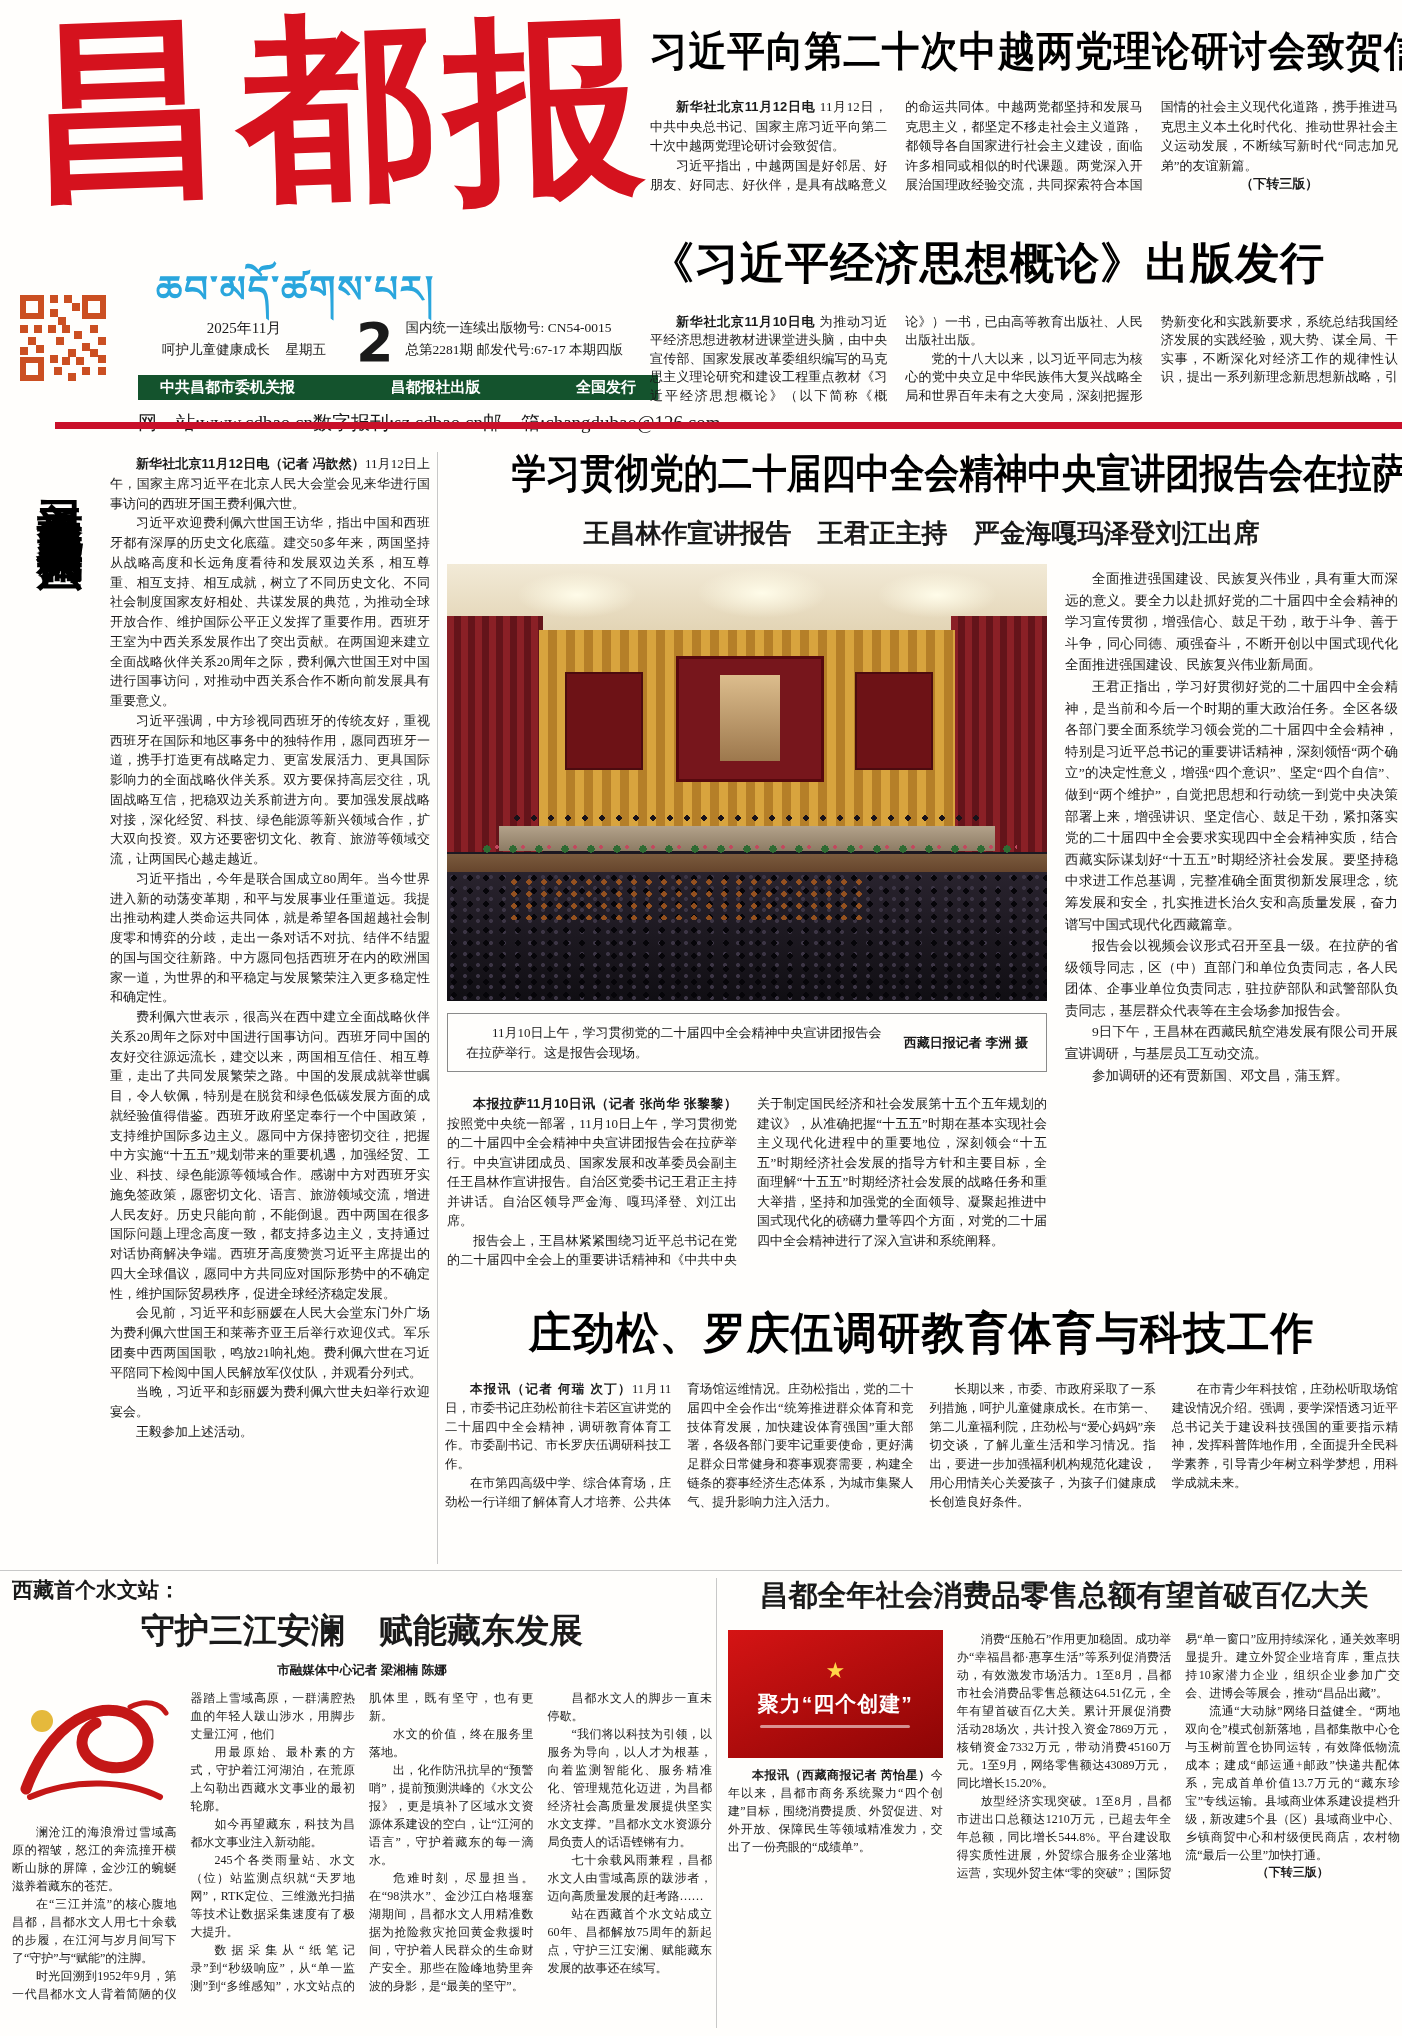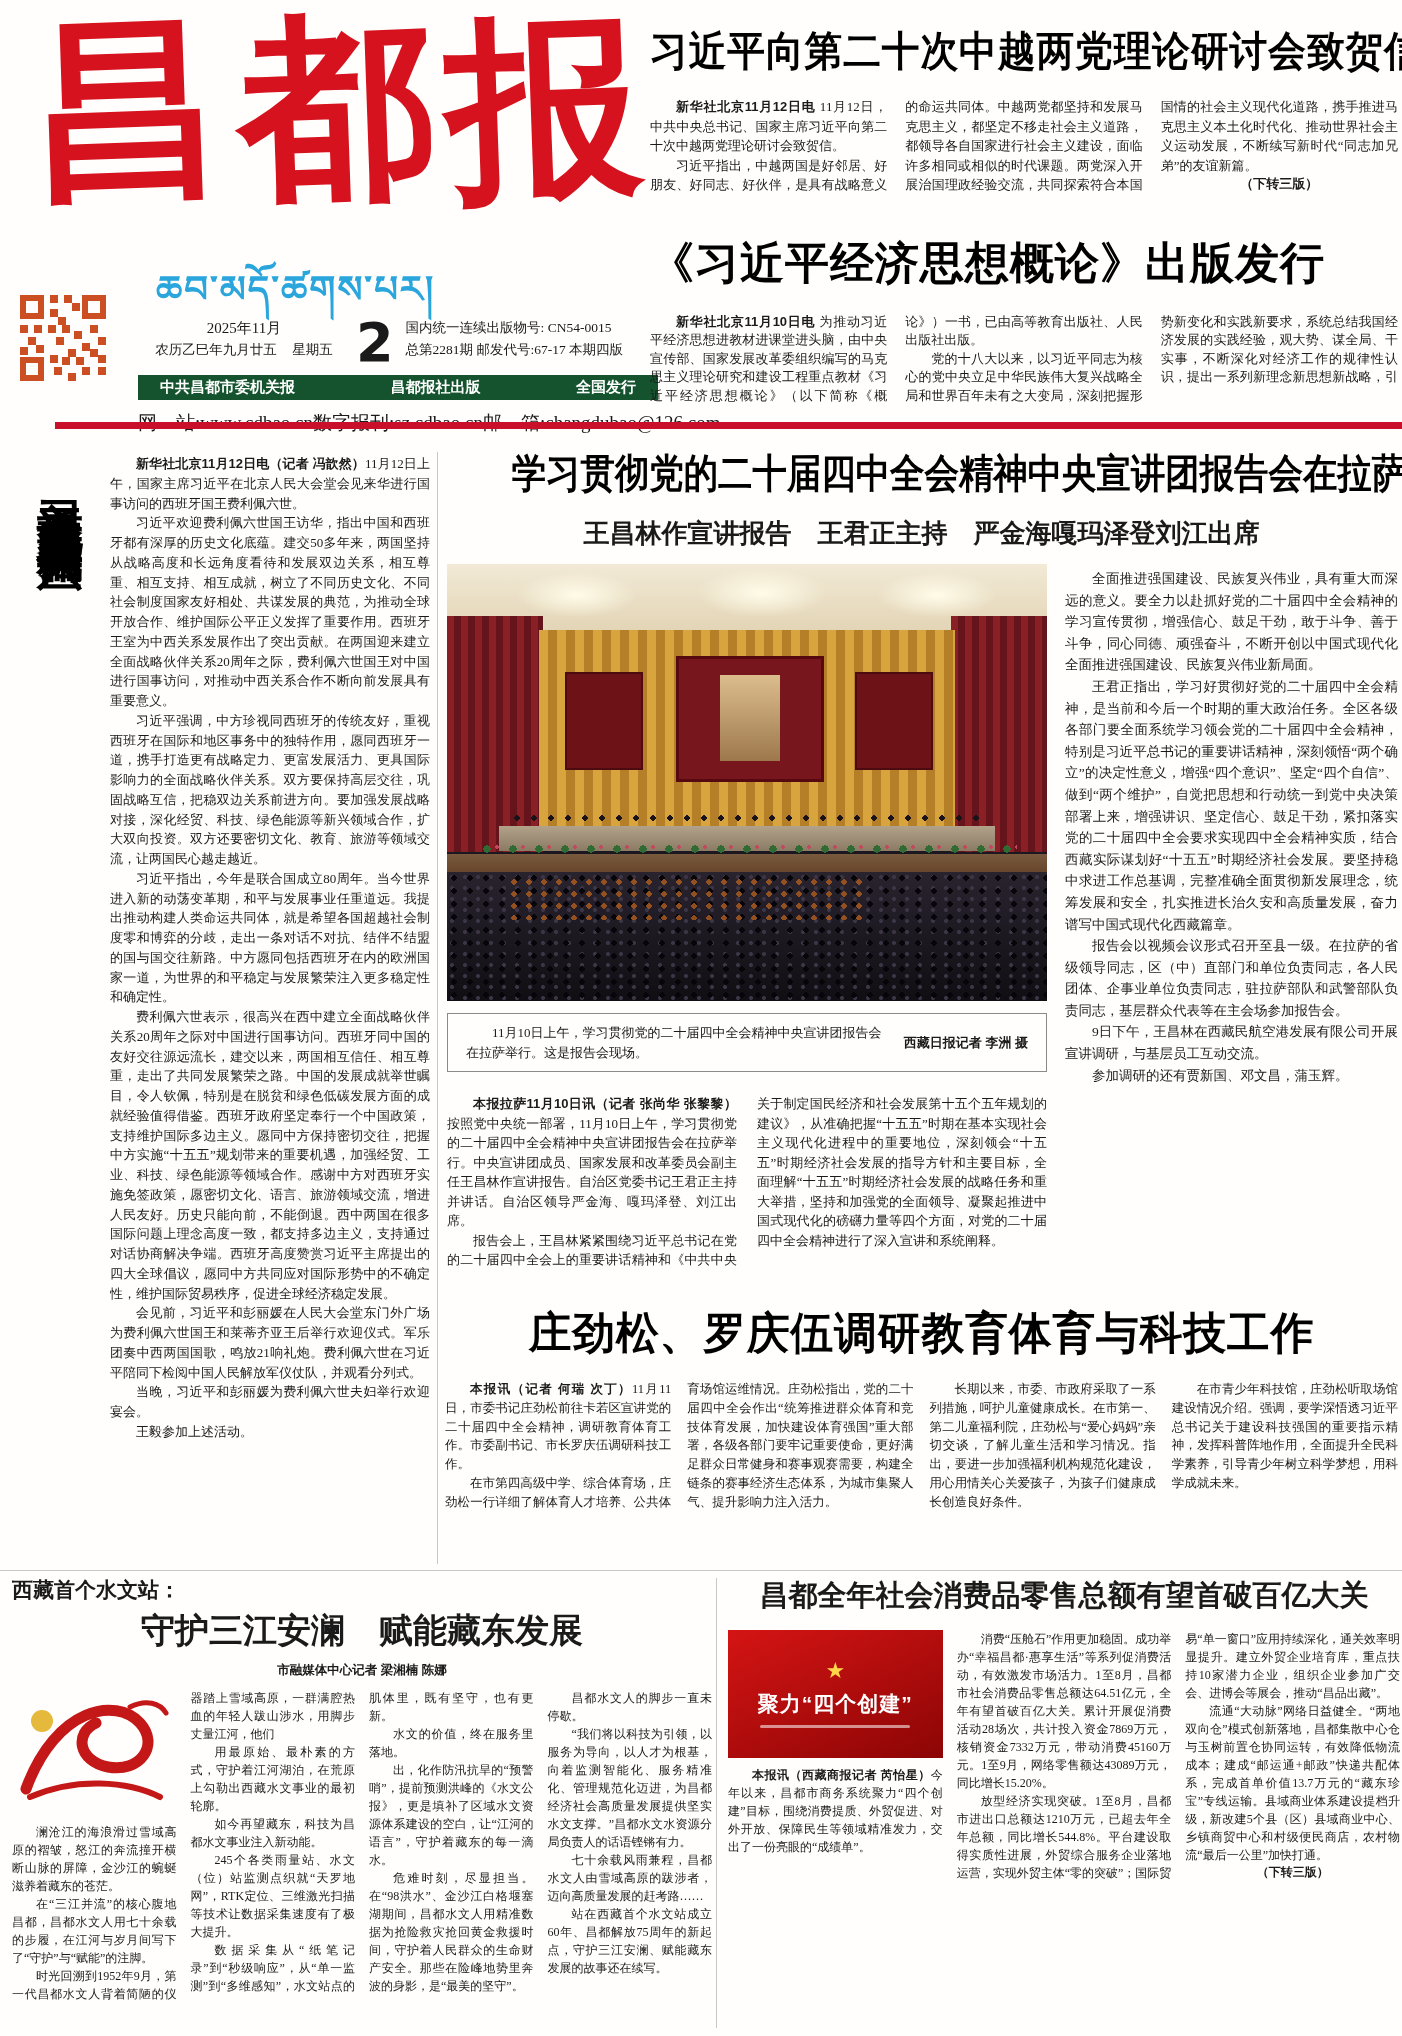--- a/index.html
+++ b/index.html
@@ -148,21 +148,21 @@
           <rect x="80" y="62" width="8" height="8"></rect>
       </g>
     </svg>
   </div>
 
   <div class="abs info">
     <div class="info-top">
       <div class="info-dates">
         <div>2025年11月</div>
         <div class="lunar">
-          <span>农历乙巳年九月廿五</span>
+          <span>呵护儿童健康成长</span>
           <span style="margin-left:12px;">星期五</span>
         </div>
       </div>
       <div class="info-day">2</div>
       <div class="info-issn">
         <div>国内统一连续出版物号: CN54-0015</div>
         <div>总第2281期  邮发代号:67-17  本期四版</div>
       </div>
     </div>
     <div class="info-bar">

